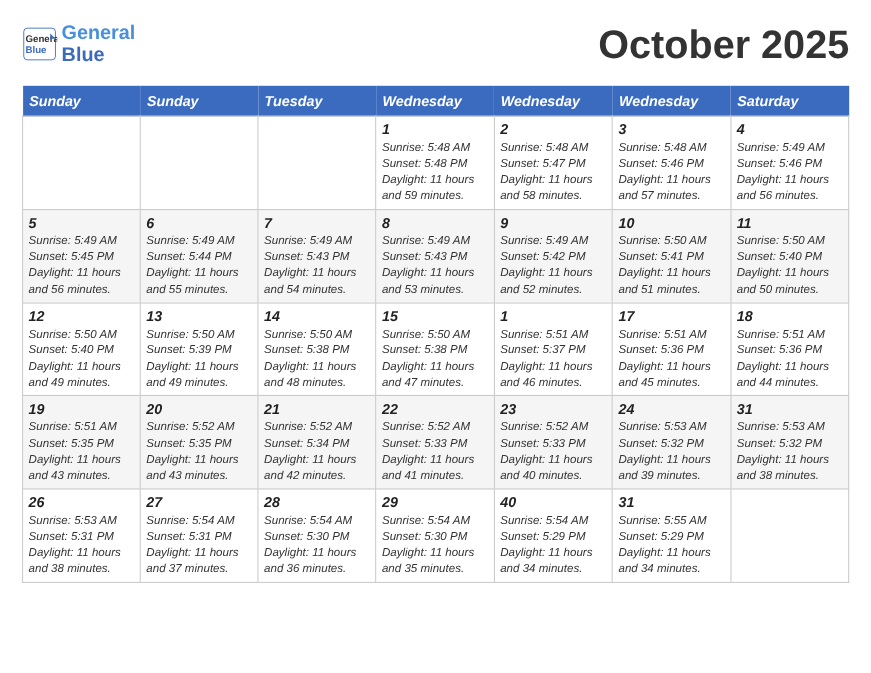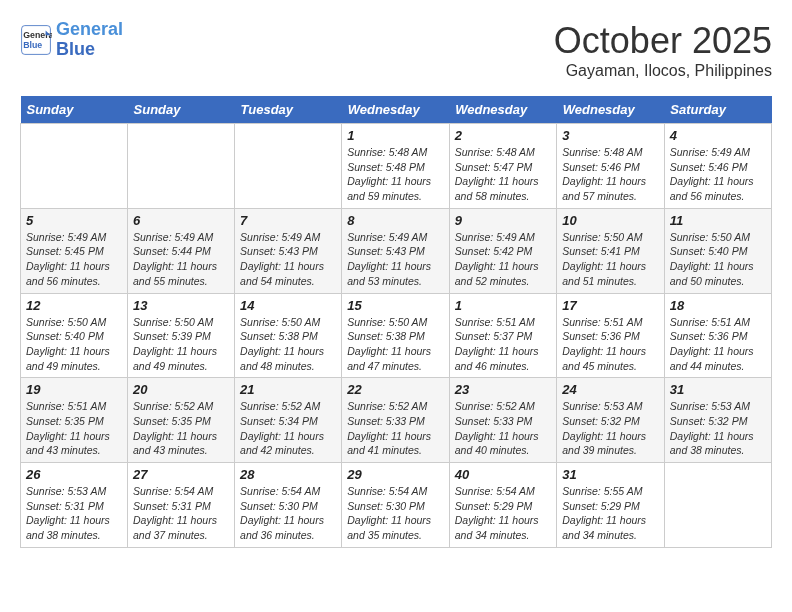--- a/index.html
+++ b/index.html
@@ -32,21 +32,21 @@
     }
     .logo-icon {
       width: 32px;
       height: 32px;
     }
     .title-block {
       text-align: right;
     }
     .month-title {
       font-size: 36px;
-      font-weight: normal;
+      font-weight: bold;
       color: #333;
     }
     .location {
       font-size: 16px;
       color: #333;
     }
     .calendar {
       width: 100%;
       border-collapse: collapse;
       font-size: 11px;
@@ -101,21 +101,20 @@
       <polygon points="32,8 38,14 32,14" fill="#3a6bbf"></polygon>
     </svg>
     <div>
       <div class="logo-text">
         <span>General</span><br><span style="color:#3a6bbf">Blue</span>
       </div>
     </div>
   </div>
   <div class="title-block">
     <div class="month-title">October 2025</div>
-    <div class="location">Gayaman, Ilocos, Philippines</div>
   </div>
 </div>
 
 <table class="calendar">
   <thead>
     <tr>
     <th>Sunday</th>
         <th>Sunday</th>
         <th>Tuesday</th>
         <th>Wednesday</th>

